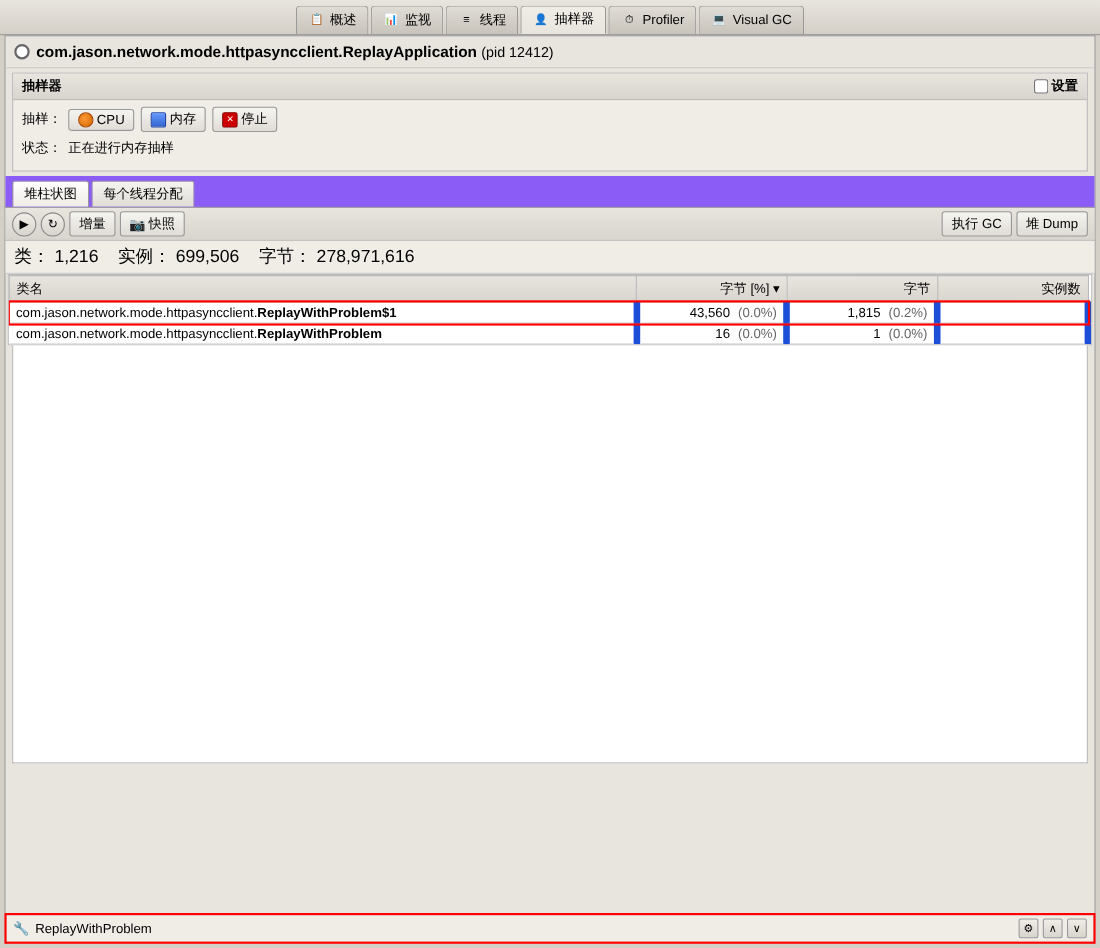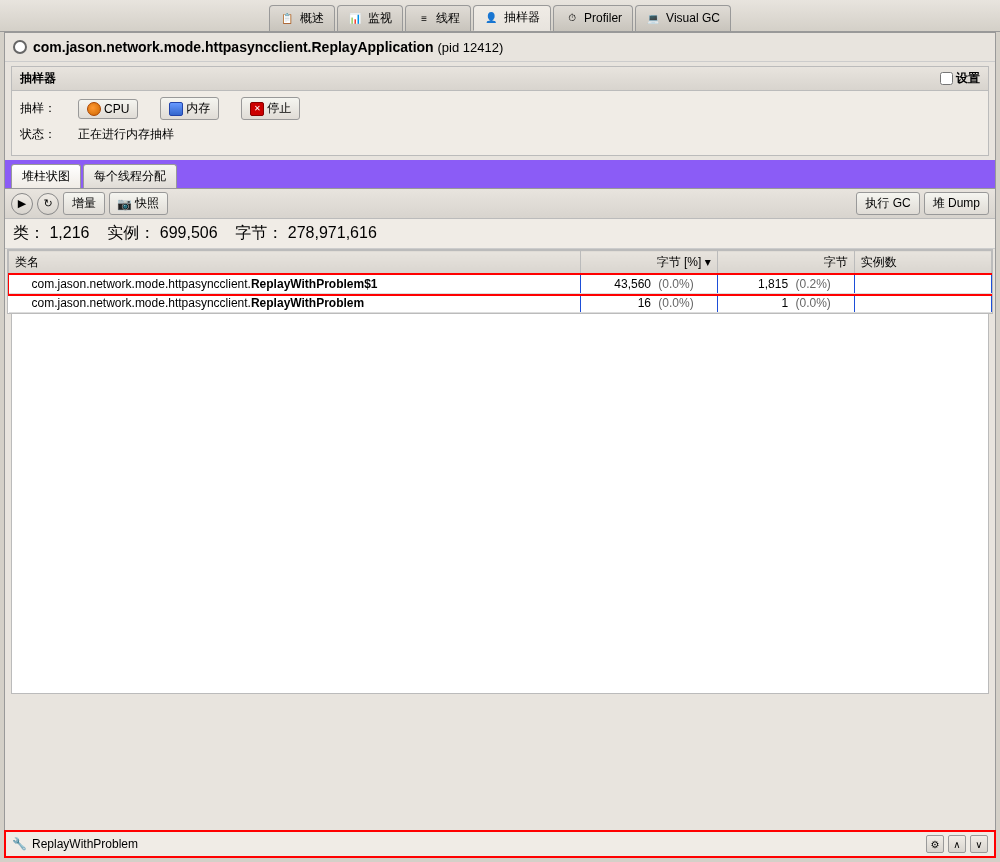--- a/index.html
+++ b/index.html
@@ -102,21 +102,21 @@
       gap: 3px;
       padding-left: 27px;
     }
 
     .sampler-body {
       padding: 6px 8px;
     }
     .row {
       display: flex;
       align-items: center;
-      gap: 22px;
+      gap: 6px;
       margin-bottom: 6px;
     }
     .label {
       font-size: 12px;
       min-width: 36px;
     }
 
     
     .btn {
       display: inline-flex;
@@ -237,23 +237,23 @@
       border: 1px solid #bbb;
       padding: 3px 6px;
       text-align: left;
       font-weight: normal;
       white-space: nowrap;
     }
     .data-table th.sortable {
       cursor: pointer;
     }
     .data-table td {
-      border-right: 1px solid #1d4ed8;
+      border-right: 6px solid #1d4ed8;
       border-bottom: 1px solid #ddd;
-      padding: 2px 23px;
+      padding: 2px 6px;
       background: white;
     }
 
     .col-name { width: 50%; }
     .col-bytes-pct { width: 12%; text-align: right; }
     .col-bytes { width: 12%; text-align: right; }
     .col-instances { width: 12%; text-align: right; }
 
     .pct-text { color: #666; margin-left: 4px; }
 
@@ -427,21 +427,21 @@
         <tr>
           <th class="col-name sortable">
             <span>类名</span>
           </th>
           <th class="col-bytes-pct sortable" style="text-align:right;">
             <span>字节 [%] ▾</span>
           </th>
           <th class="col-bytes sortable" style="text-align:right;padding-left:44px;">
             <span>字节</span>
           </th>
-          <th class="col-instances sortable" style="text-align:left;">
+          <th class="col-instances sortable" style="text-align:right;">
             <span>实例数</span>
           </th>
         </tr>
       </thead>
       <tbody>
         <tr style="outline: 2px solid red;">
           <td>
             <span>com.jason.network.mode.httpasyncclient.</span><span style="font-weight:bold;">ReplayWithProblem$1</span>
           </td>
           <td style="text-align:right;">

